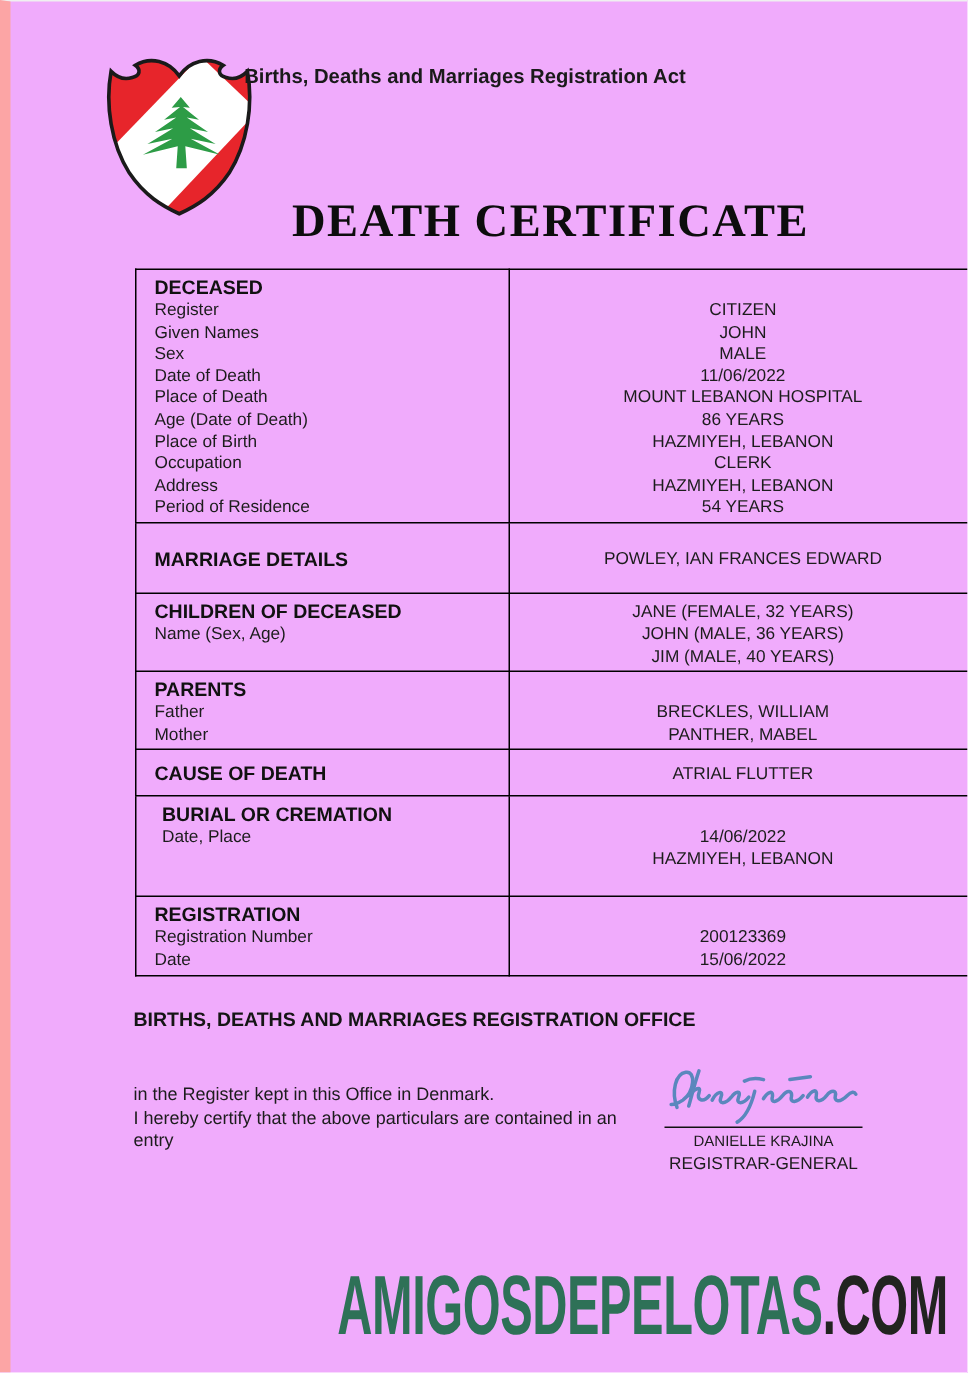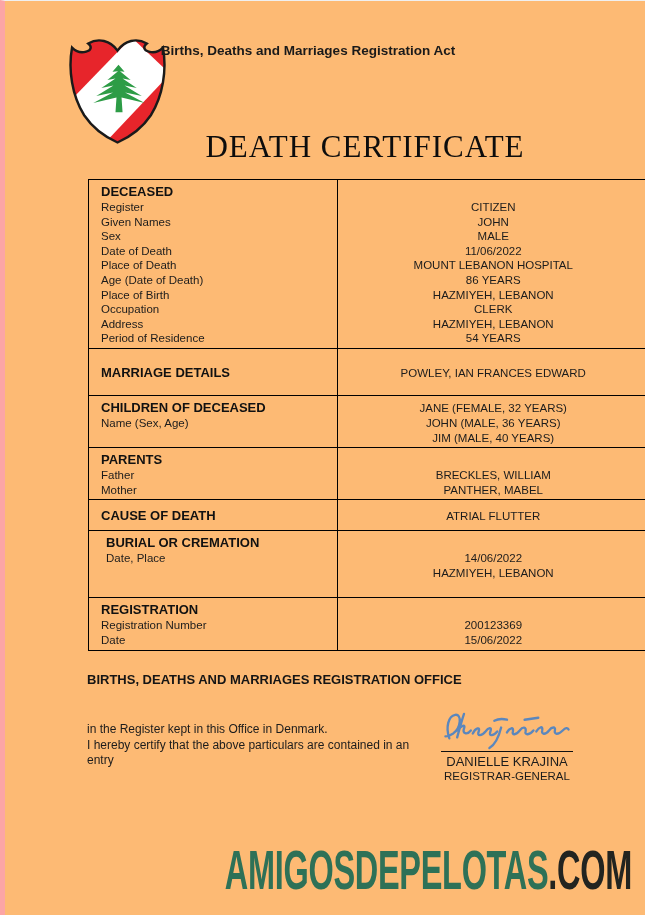--- a/index.html
+++ b/index.html
@@ -1,35 +1,35 @@
 <!DOCTYPE html>
 <html><head>
 <meta charset="utf-8">
 <style>
   * { margin:0; padding:0; box-sizing:border-box; }
   html,body { background:#ffffff; }
   body { font-family:"Liberation Sans", sans-serif; color:#111; }
   .page {
-    position:relative; width:645px; height:915px; background:#fdba74;
-    border-left:5px solid #fca5a5; border-top:1px solid #f0f0f0;
+    position:relative; width:645px; height:915px; background:#f0abfc;
+    border-left:7px solid #fca5a5; border-top:1px solid #f0f0f0;
     overflow:hidden;
   }
   
   .emblem { position:absolute; left:62px; top:36px; width:101px; height:108px; }
   .act-title {
     position:absolute; top:42px; left:0; width:606px; text-align:center;
     font-size:13.5px; font-weight:bold; color:#1a1a1a;
   }
   .country-title {
     position:absolute; top:74px; left:0; width:642px; text-align:center;
     font-size:39px; font-weight:bold; color:#111; letter-spacing:0.5px;
   }
   .doc-title {
     position:absolute; top:128px; left:100px; width:520px; text-align:center;
-    font-family:"Liberation Serif", serif; font-weight:normal; font-size:31px;
+    font-family:"Liberation Serif", serif; font-weight:bold; font-size:31px;
     color:#0d0d0d; letter-spacing:1px;
   }
   
   table.cert { position:absolute; left:83px; top:178px; width:559px; border-collapse:collapse; }
   table.cert td { border:1px solid #000; vertical-align:top; padding:4px 6px 2px 12px; }
   table.cert td.val { padding-left:9px;text-align:center; }
   .sec-title { font-size:13px; font-weight:bold; line-height:16px; color:#111; }
   .lbl, .vline { font-size:11.5px; line-height:14.6px; color:#1c1c1c; }
   .spacer { height:16px; }
   tr.r-deceased td { height:162px; }
@@ -38,21 +38,21 @@
   tr.r-parents td { height:49px; }
   tr.r-cause td { height:31px; vertical-align:middle; }
   tr.r-burial td { height:67px;padding-left:17px; }
   tr.r-registration td { height:53px; }
   
   .office-heading { position:absolute; left:82px; top:671px; font-size:13px; font-weight:bold; color:#151515;text-align:right; }
   .certify-text { position:absolute; left:82px; top:721px; width:352px; font-size:12px; line-height:15.5px; color:#1c1c1c; }
   .seal-line { position:absolute; left:82px; top:783px; font-size:12px; color:#1c1c1c; }
   .sig-block { position:absolute; left:436px; top:707px; width:132px; text-align:center; }
   .sig-draw { display:block; width:132px; height:44px; border-bottom:1.5px solid #111; }
-  .registrar-name { font-size:13px; line-height:14px; margin-top:3px; color:#1c1c1c; }
+  .registrar-name { font-size:10px; line-height:14px; margin-top:3px; color:#1c1c1c; }
   .registrar-title { font-size:11.5px; line-height:14px; color:#1c1c1c; }
   
   .brand {
     position:absolute; top:841px; right:13px; height:56px;
     font-weight:bold; font-size:56px; line-height:56px; letter-spacing:-0.5px;
     white-space:nowrap; transform:scaleX(0.58); transform-origin:100% 50%;
   }
 </style>
 </head>
 <body>

